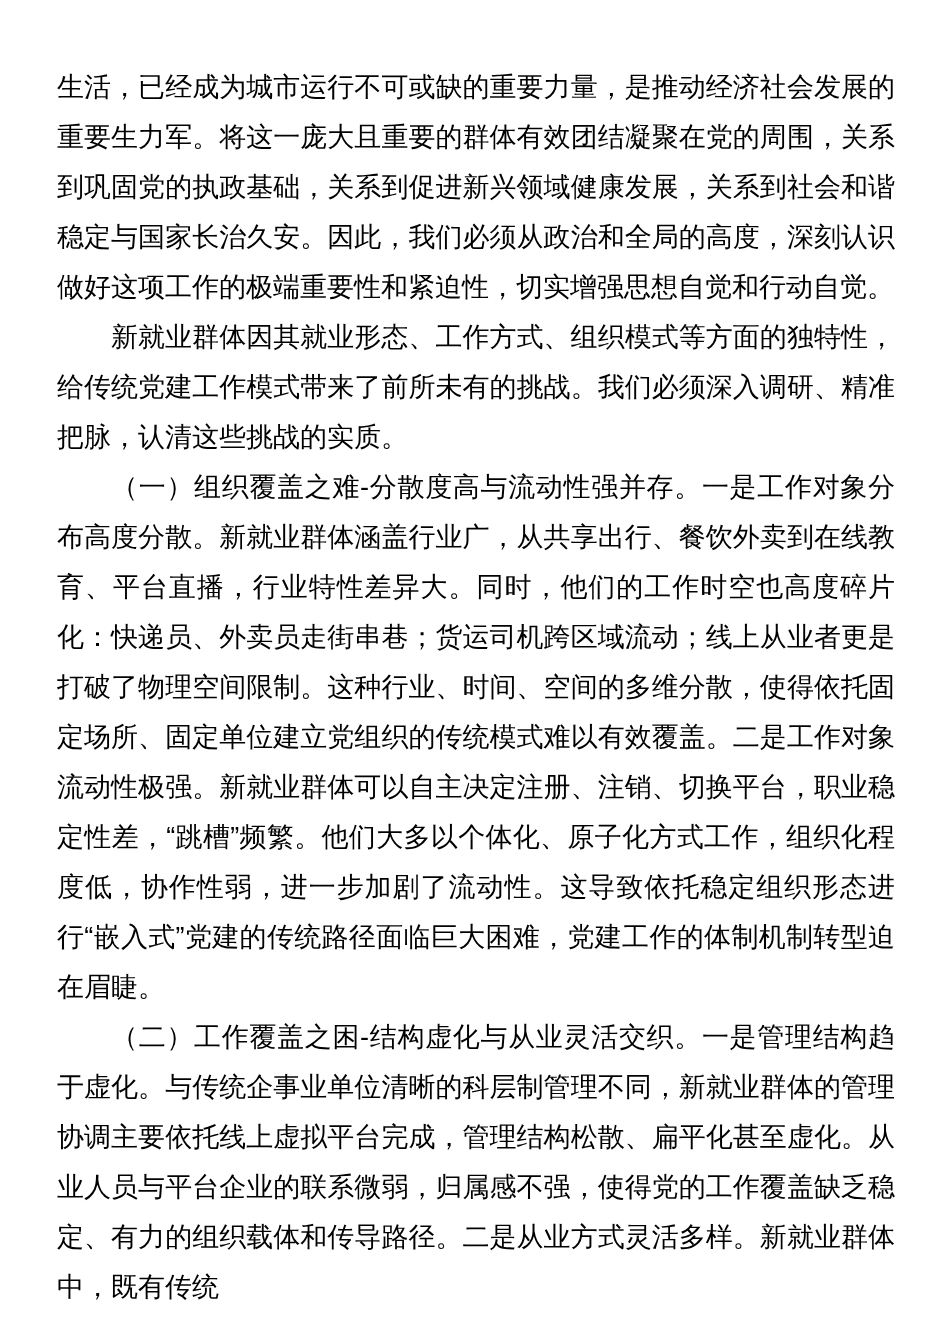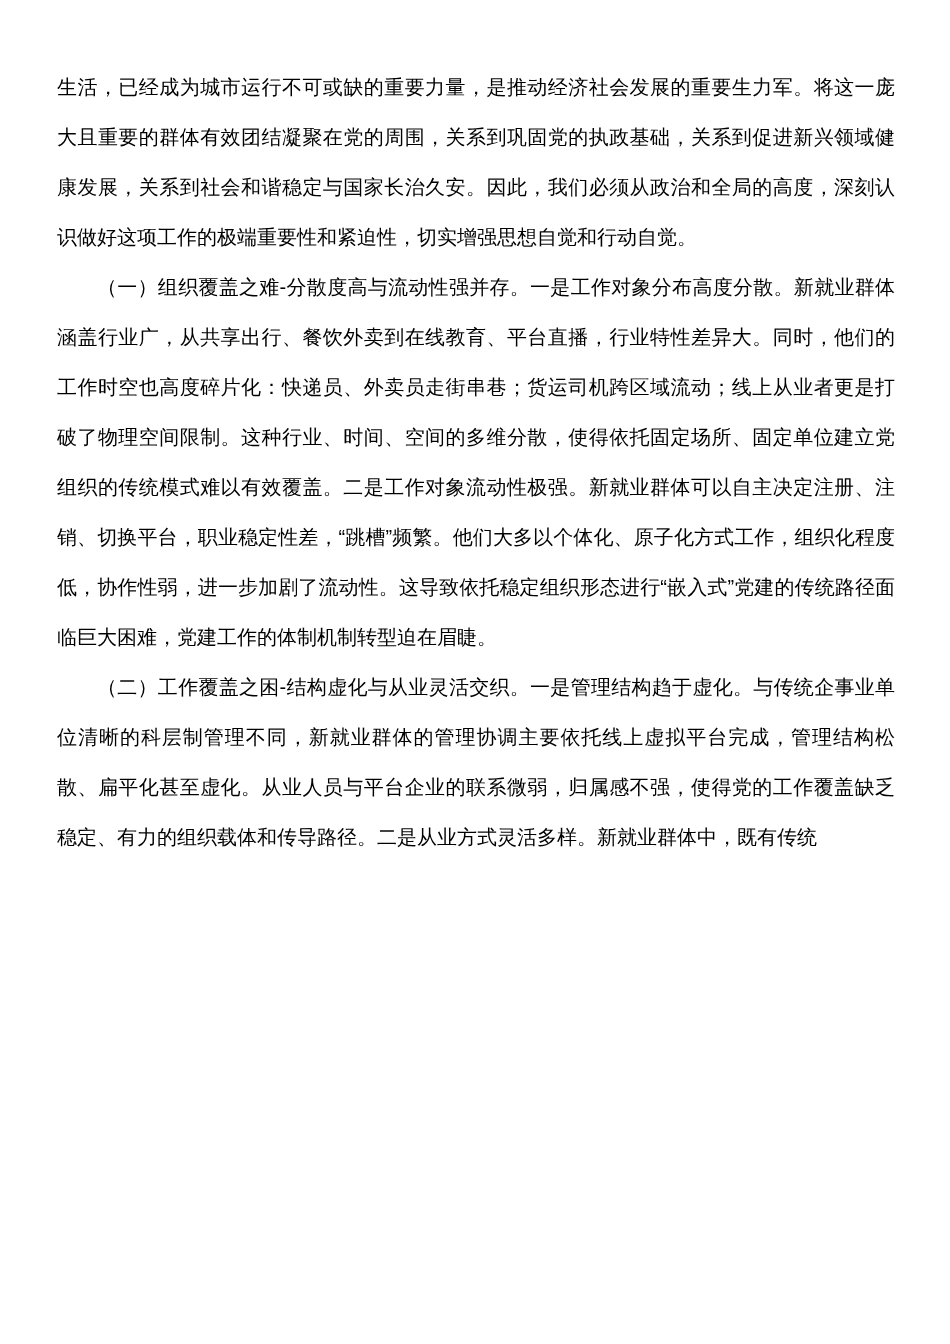--- a/index.html
+++ b/index.html
@@ -10,21 +10,21 @@
   .page {
     position: relative;
     width: 950px;
     height: 1344px;
     box-sizing: border-box;
     background: #ffffff;
     color: #000000;
     padding: 62px 55px 0 57px;
     overflow: hidden;
     font-family: "Liberation Sans", "DejaVu Sans", sans-serif;
-    font-size: 20px;
+    font-size: 27px;
     line-height: 50px;
     text-align: justify;
     text-justify: inter-ideograph;
     letter-spacing: 0;
     word-break: break-all;
   }
   .para {
     margin: 0;
     padding: 0;
     text-indent: 2em;
@@ -37,18 +37,19 @@
   }
 </style>
 </head>
 <body>
 
 <div class="page">
 
   <p class="para no-indent"><span>生活，已经成为城市运行不可或缺的重要力量，是推动经济社会发展的重要生力军。将这一庞大且重要的群体有效团结凝聚在党的周围，关系到巩固党的执政基础，关系到促进新兴领域健康发展，关系到社会和谐稳定与国家长治久安。因此，我们必须从政治和全局的高度，深刻认识做好这项工作的极端重要性和紧迫性，切实增强思想自觉和行动自觉。</span></p>
 
 
+  <p class="para"><span>新就业群体因其就业形态、工作方式、组织模式等方面的独特性，给传统党建工作模式带来了前所未有的挑战。我们必须深入调研、精准把脉，认清这些挑战的实质。</span></p>
 
   <p class="para"><strong class="lead">（一）组织覆盖之难-分散度高与流动性强并存。</strong><span>一是工作对象分布高度分散。新就业群体涵盖行业广，从共享出行、餐饮外卖到在线教育、平台直播，行业特性差异大。同时，他们的工作时空也高度碎片化：快递员、外卖员走街串巷；货运司机跨区域流动；线上从业者更是打破了物理空间限制。这种行业、时间、空间的多维分散，使得依托固定场所、固定单位建立党组织的传统模式难以有效覆盖。二是工作对象流动性极强。新就业群体可以自主决定注册、注销、切换平台，职业稳定性差，“跳槽”频繁。他们大多以个体化、原子化方式工作，组织化程度低，协作性弱，进一步加剧了流动性。这导致依托稳定组织形态进行“嵌入式”党建的传统路径面临巨大困难，党建工作的体制机制转型迫在眉睫。</span></p>
 
   <p class="para"><strong class="lead">（二）工作覆盖之困-结构虚化与从业灵活交织。</strong><span>一是管理结构趋于虚化。与传统企事业单位清晰的科层制管理不同，新就业群体的管理协调主要依托线上虚拟平台完成，管理结构松散、扁平化甚至虚化。从业人员与平台企业的联系微弱，归属感不强，使得党的工作覆盖缺乏稳定、有力的组织载体和传导路径。二是从业方式灵活多样。新就业群体中，既有传统</span></p>
 
 </div>
 
 </body></html>

